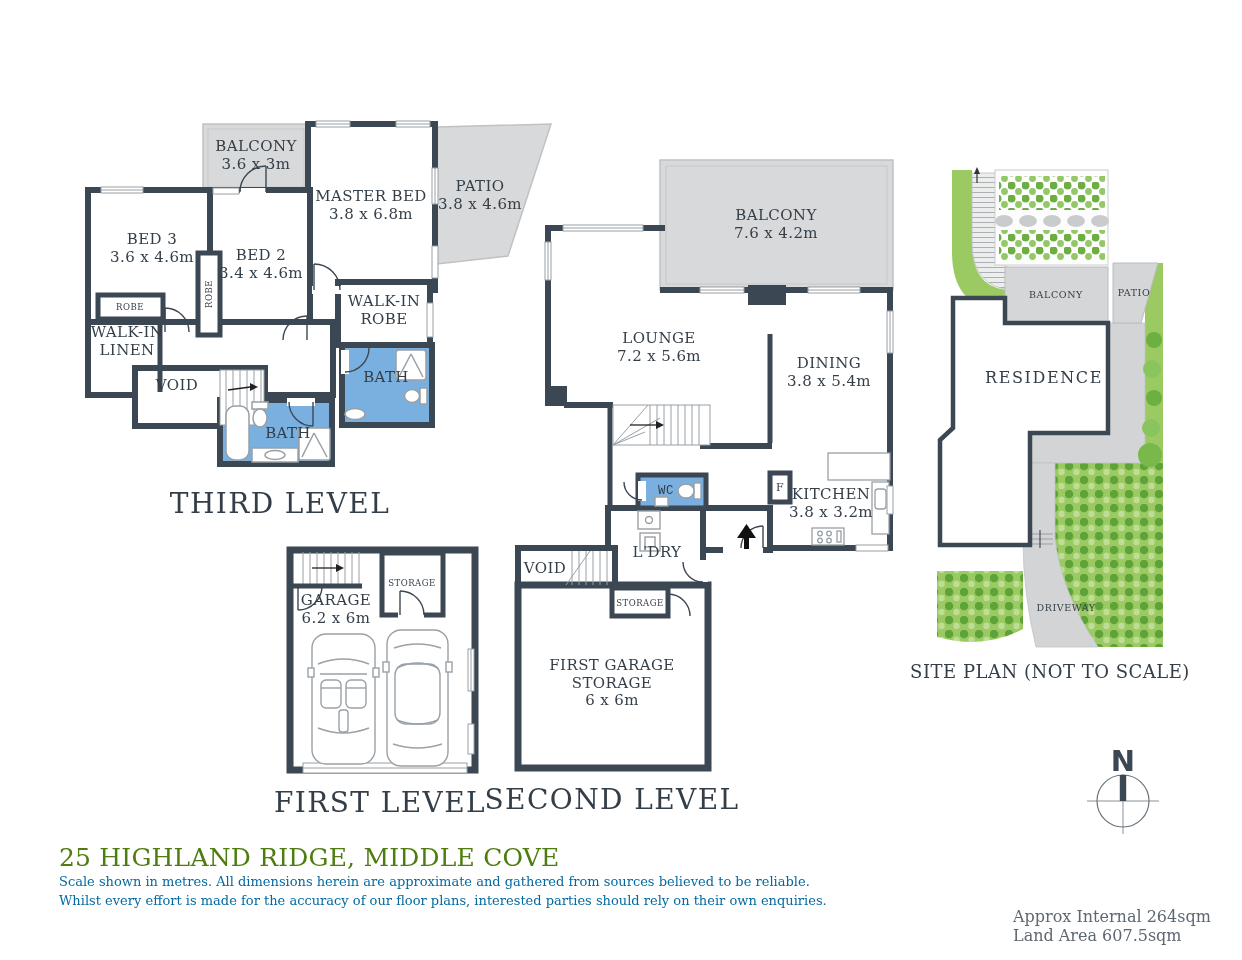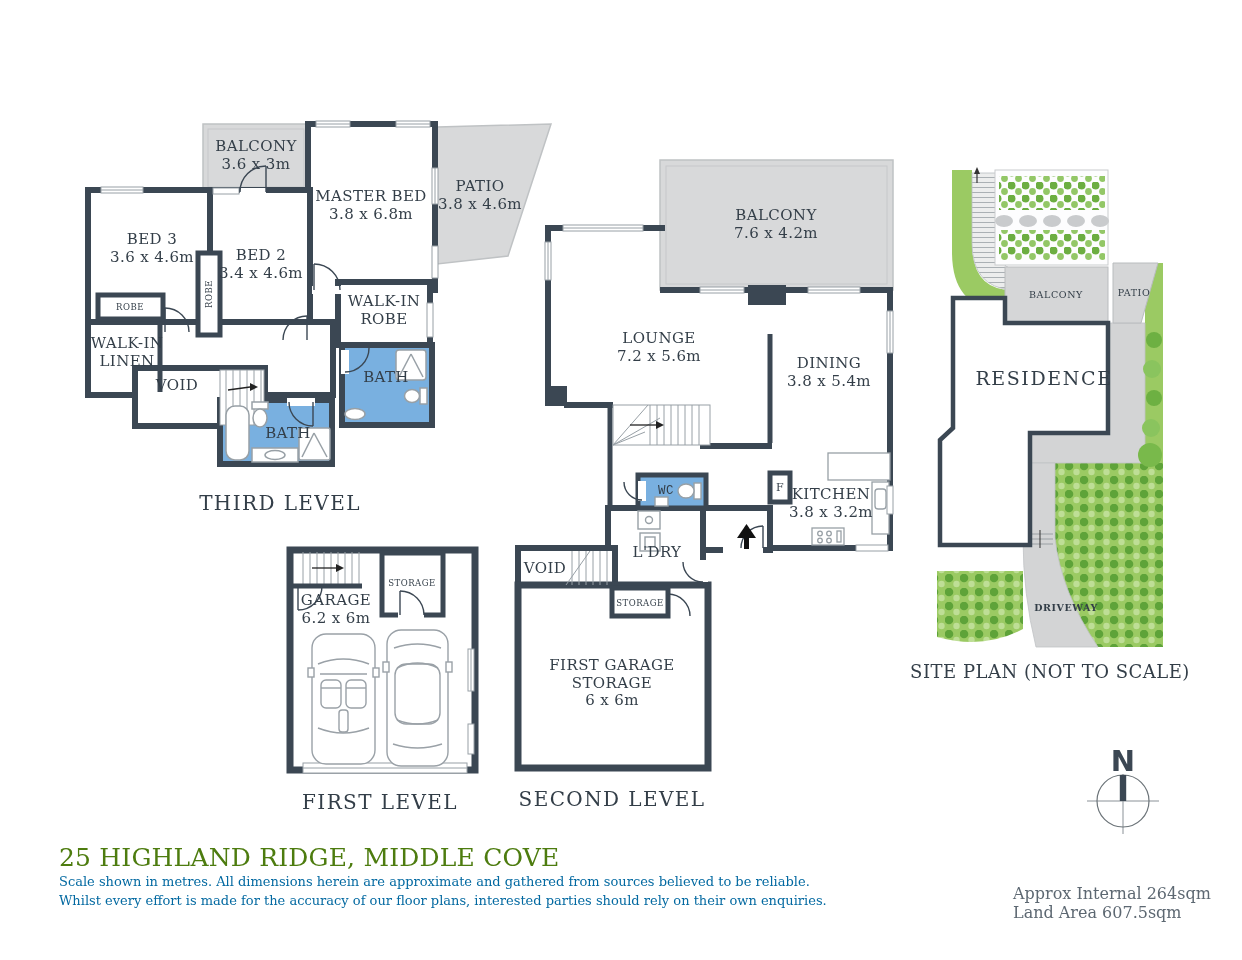--- a/index.html
+++ b/index.html
@@ -6,27 +6,27 @@
   #canvas{position:relative;width:1242px;height:960px;background:#ffffff;overflow:hidden;
           font-family:"DejaVu Serif","Liberation Serif",serif;color:#333e48;}
   svg{position:absolute;}
   .room-lbl{position:absolute;transform:translate(-50%,-50%);text-align:center;line-height:1.18;letter-spacing:.4px;z-index:5;}
   .rname,.rdim{font-size:15px;white-space:nowrap;}
   .wrap .rname{white-space:normal;}
   .sm .rname{font-size:8.5px;letter-spacing:.5px;}
   .vert{transform:translate(-50%,-50%) rotate(-90deg);}
   .f-lbl .rname{font-size:11px;}
   .wc-lbl .rname{font-size:12.5px;}
-  .lvl-title{position:absolute;transform:translate(-50%,-50%);font-size:20px;letter-spacing:1.4px;white-space:nowrap;color:#333e48;z-index:5;}
+  .lvl-title{position:absolute;transform:translate(-50%,-50%);font-size:28px;letter-spacing:1.4px;white-space:nowrap;color:#333e48;z-index:5;}
   .site-sm .rname{font-size:9.5px;letter-spacing:.6px;}
-  .residence-lbl .rname{font-size:19px;letter-spacing:1.6px;}
+  .residence-lbl .rname{font-size:16px;letter-spacing:1.6px;}
   .site-title{font-size:18px;letter-spacing:.5px;}
   .main-title{position:absolute;left:59px;top:843px;font-size:25px;letter-spacing:.2px;color:#4d7c0f;z-index:5;}
   .disclaimer{position:absolute;left:59px;top:872px;font-size:13px;line-height:19px;color:#0369a1;z-index:5;}
-  .area-info{position:absolute;left:1013px;top:884px;font-size:16px;line-height:19px;color:#5d6872;z-index:5;}
+  .area-info{position:absolute;left:1013px;top:907px;font-size:16px;line-height:19px;color:#5d6872;z-index:5;}
   .north-label{position:absolute;left:1123px;top:761px;transform:translate(-50%,-50%);
                font-family:"DejaVu Sans","Liberation Sans",sans-serif;font-size:29px;font-weight:600;color:#3b4753;z-index:5;}
 </style>
 </head>
 <body>
 
 <div id="canvas">
 
   <svg style="left:80px;top:113px;" width="480" height="360" viewBox="80 113 480 360">
     <g>
@@ -362,21 +362,21 @@
     <div class="rname">BED 3</div>
     <div class="rdim">3.6 x 4.6m</div>
   </div>
   <div class="room-lbl" style="left:261px;top:265px;">
     <div class="rname">BED 2</div>
     <div class="rdim">3.4 x 4.6m</div>
   </div>
   <div class="room-lbl wrap" style="left:384px;top:311px;width:90px;">
     <div class="rname">WALK-IN ROBE</div>
   </div>
-  <div class="room-lbl wrap" style="left:127px;top:342px;width:95px;margin-top:11px;">
+  <div class="room-lbl wrap" style="left:127px;top:342px;width:95px;">
     <div class="rname">WALK-IN LINEN</div>
   </div>
   <div class="room-lbl" style="left:177px;top:386px;">
     <div class="rname">VOID</div>
   </div>
   <div class="room-lbl" style="left:386px;top:378px;">
     <div class="rname">BATH</div>
   </div>
   <div class="room-lbl" style="left:288px;top:434px;">
     <div class="rname">BATH</div>
@@ -437,21 +437,21 @@
 
   <div class="room-lbl site-sm" style="left:1056px;top:295px;">
     <div class="rname">BALCONY</div>
   </div>
   <div class="room-lbl site-sm" style="left:1134px;top:293px;">
     <div class="rname">PATIO</div>
   </div>
   <div class="room-lbl residence-lbl" style="left:1044px;top:378px;">
     <div class="rname">RESIDENCE</div>
   </div>
-  <div class="room-lbl site-sm" style="left:1066px;top:608px;font-weight:bold;">
+  <div class="room-lbl site-sm" style="left:1066px;top:608px;">
     <div class="rname">DRIVEWAY</div>
   </div>
   <div class="lvl-title site-title" style="left:1050px;top:671px;">SITE PLAN (NOT TO SCALE)</div>
 
   <div class="main-title">25 HIGHLAND RIDGE, MIDDLE COVE</div>
   <div class="disclaimer">
     <div>Scale shown in metres. All dimensions herein are approximate and gathered from sources believed to be  reliable.</div>
     <div>Whilst every effort is made for the accuracy of our floor plans, interested parties should rely on their own enquiries.</div>
   </div>
   <div class="area-info">

